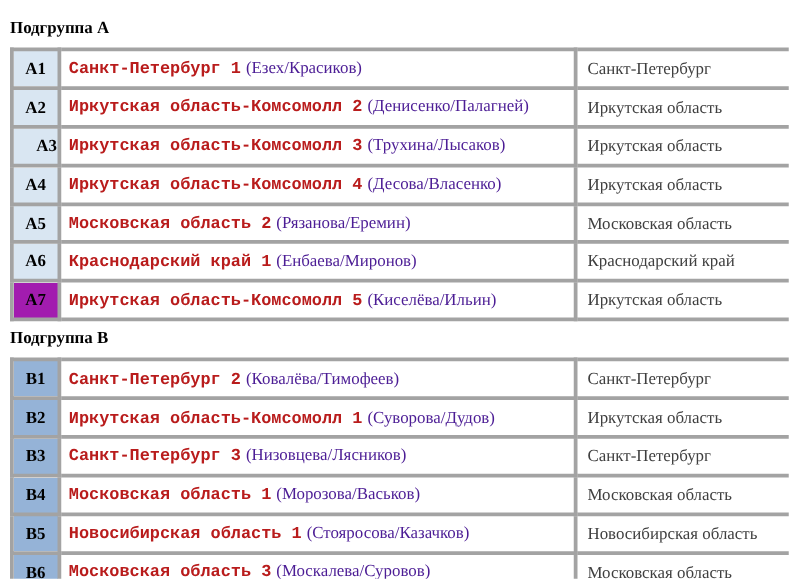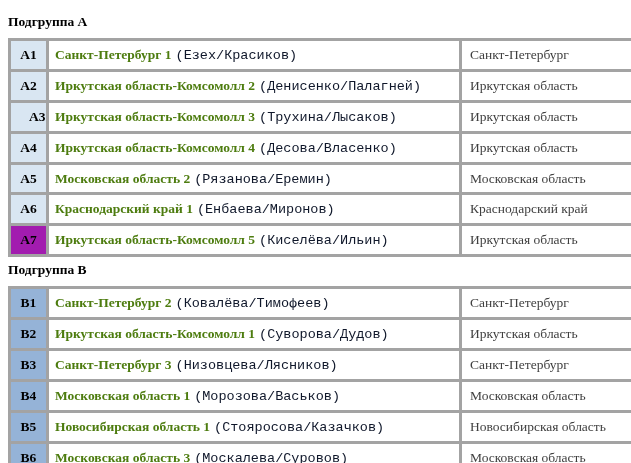--- a/index.html
+++ b/index.html
@@ -57,26 +57,26 @@
     width: 398px;
     padding: 0 6px;
   }
   td.region-cell {
     width: 177px;
     padding: 0 8px;
     color: #3f3f3f;
   }
   .team-name {
     font-weight: bold;
-    color: #4d7c0f;
+    color: #b91c1c;
+    font-family: Liberation Mono, monospace;
   }
   .pair-names {
-    color: #0f172a;
+    color: #4c1d95;
     margin-left: 4px;
-    font-family: Liberation Mono, monospace;
   }
 </style>
 </head>
 <body>
 
 <div class="page">
 
 
   <h2 class="subheading">Подгруппа А</h2>
 

